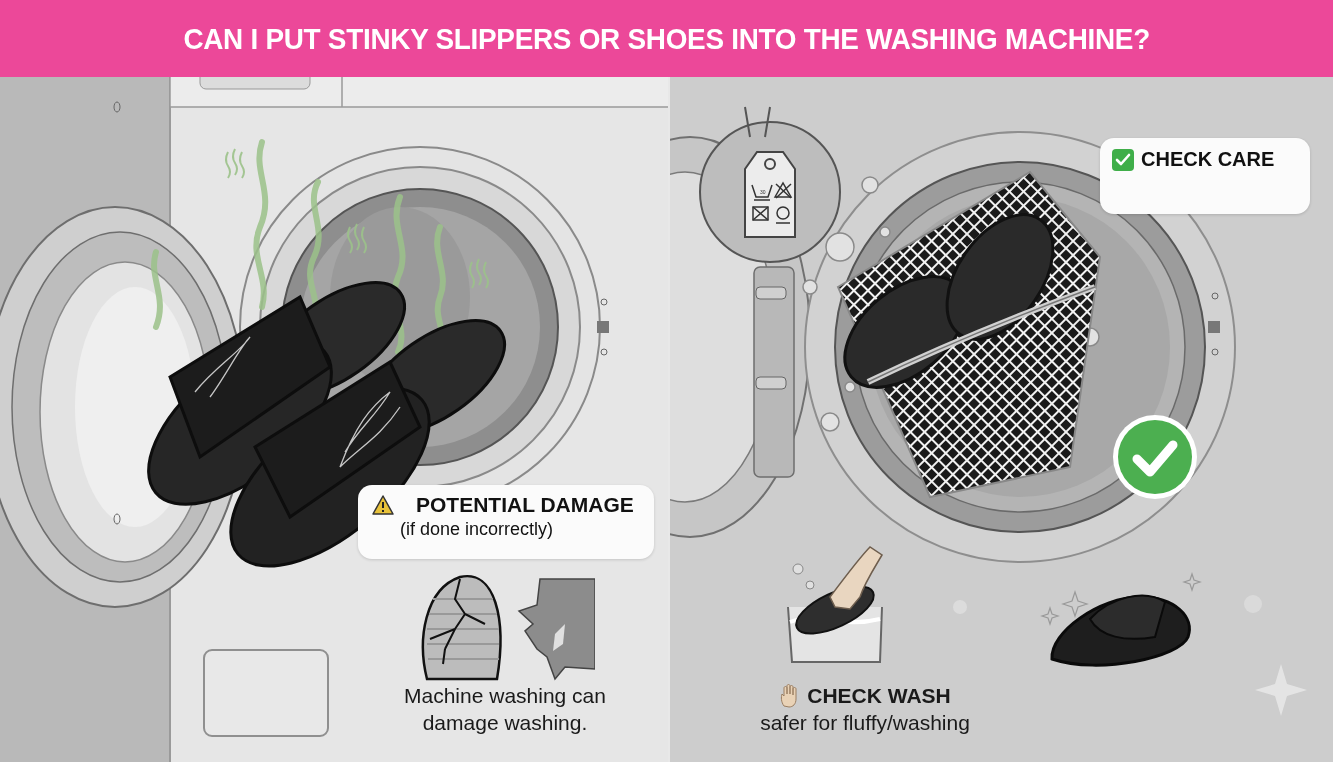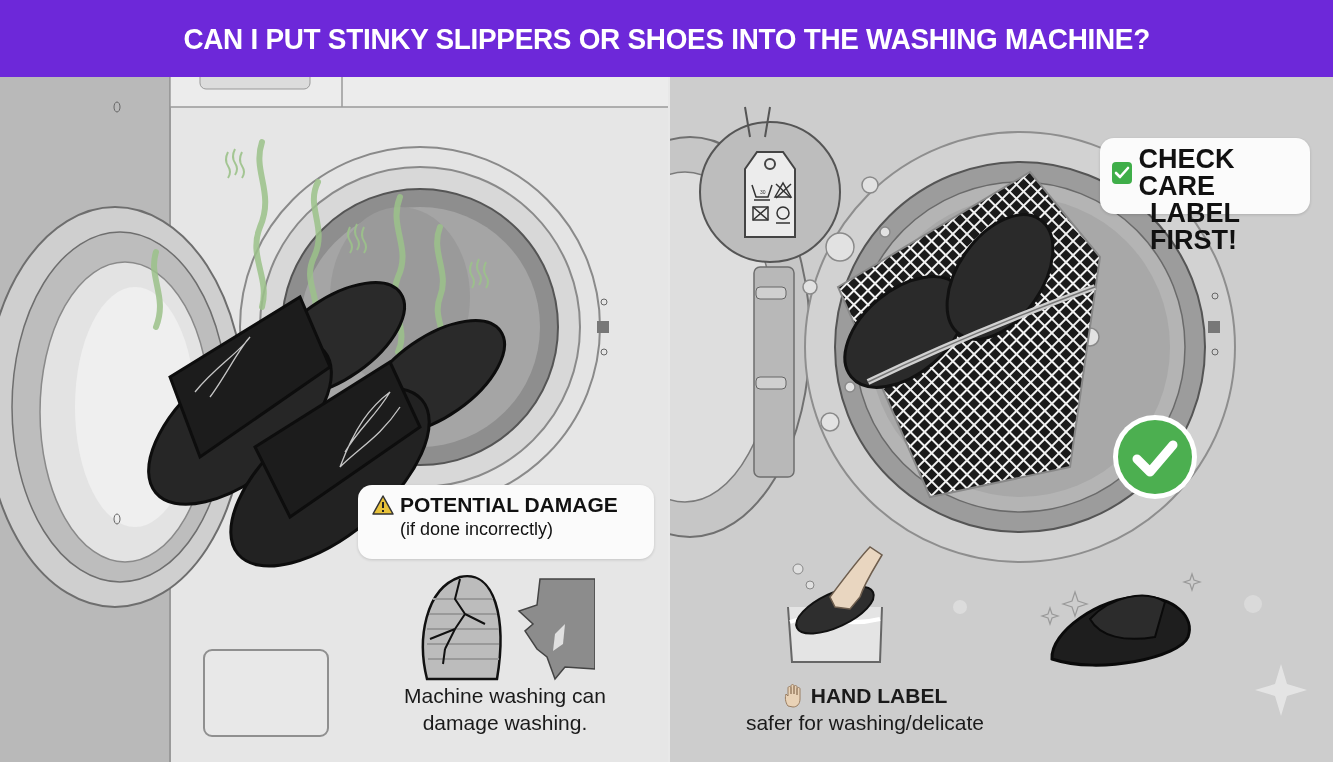--- a/index.html
+++ b/index.html
@@ -1,29 +1,29 @@
 <!DOCTYPE html>
 <html><head>
 <meta charset="utf-8">
 <style>
   * { box-sizing: border-box; margin: 0; padding: 0; }
   html, body { width: 1333px; height: 762px; overflow: hidden; background: #c9c9c9; }
   body { position: relative; font-family: "Liberation Sans", "DejaVu Sans", sans-serif; }
-  .banner { position: absolute; left: 0; top: 0; width: 1333px; height: 77px; background: #6d28d9; display: flex; align-items: center; justify-content: center; }
+  .banner { position: absolute; left: 0; top: 0; width: 1333px; height: 77px; background: #ec4899; display: flex; align-items: center; justify-content: center; }
   .banner h1 { color: #ffffff; font-size: 30px; font-weight: bold; letter-spacing: -0.3px; transform: scaleX(0.93); white-space: nowrap; }
   .panel { position: absolute; top: 77px; height: 685px; overflow: hidden; }
   .panel-left { left: 0; width: 670px; background: #b9b9b9; }
   .panel-right { left: 670px; width: 663px; background: #cdcdcd; }
   .divider { position: absolute; left: 668px; top: 77px; width: 3px; height: 685px; background: #e8e8e8; }
   svg { display: block; }
   .callout { position: absolute; background: #fbfbfb; border-radius: 14px; box-shadow: 0 1px 3px rgba(0,0,0,0.15); color: #111; }
   .callout-damage { left: 358px; top: 485px; width: 296px; height: 74px; padding: 8px 14px; }
-  .callout-damage .row1 { display: flex; align-items: center; gap: 6px; font-size: 21px; font-weight: bold; }
+  .callout-damage .row1 { display: flex; align-items: center; gap: 22px; font-size: 21px; font-weight: bold; }
   .callout-damage .row2 { font-size: 18px; margin-left: 28px; margin-top: 2px; }
-  .callout-care { left: 1100px; top: 138px; width: 210px; height: 76px; padding: 8px 12px; font-weight: bold; font-size: 27px; line-height: 27px; }
+  .callout-care { left: 1100px; top: 138px; width: 210px; height: 76px; padding: 8px 12px; font-weight: bold; font-size: 20px; line-height: 27px; }
   .callout-care .row { display: flex; align-items: center; gap: 7px; }
   .callout-care .row2 { padding-left: 38px; }
   .check-box { width: 22px; height: 22px; background: #3fae49; border-radius: 4px; display: inline-flex; align-items: center; justify-content: center; }
   .caption { position: absolute; color: #1a1a1a; font-size: 21px; text-align: center; line-height: 27px; }
   .cap-damage { left: 375px; top: 682px; width: 260px; }
   .cap-hand { left: 720px; top: 682px; width: 290px; }
   .cap-hand .title { font-weight: bold; display: flex; align-items: center; justify-content: center; gap: 6px; }
   .cap-preserve { left: 1030px; top: 682px; width: 200px; }
   .abs { position: absolute; }
 </style>
@@ -217,32 +217,31 @@
 
 <div class="callout callout-care">
   <div class="row">
     <span class="check-box">
       <svg width="16" height="14" viewBox="0 0 16 14">
           <path d="M2 7 L6 11 L14 2" fill="none" stroke="#fff" stroke-width="2.6" stroke-linecap="round" stroke-linejoin="round"></path>
         </svg>
     </span>
     <span>CHECK CARE</span>
   </div>
-  <div class="row2">LABEL FIRST!</div>
 </div>
 
 <div class="caption cap-damage">
   <div>Machine washing can</div>
   <div>damage washing.</div>
 </div>
 
 <div class="caption cap-hand">
   <div class="title">
     <svg width="22" height="24" viewBox="0 0 22 24">
       <path d="M5 22 C2 18, 2 13, 3 10 L5 12 L5 4 C5 2,8 2,8 4 L8 10 L8 2 C8 0,11 0,11 2 L11 10 L11 3 C11 1,14 1,14 3 L14 11 L14 5 C14 3,17 3,17 5 L17 15 C17 20,14 23,10 23 Z" fill="#e9d2b6" stroke="#9a7e62" stroke-width="1"></path>
     </svg>
-    <span>HAND LABEL</span>
+    <span>CHECK WASH</span>
   </div>
-  <div>safer for washing/delicate</div>
+  <div>safer for fluffy/washing</div>
 </div>
 
 <div class="caption cap-preserve">
 </div>
 
 </body></html>

